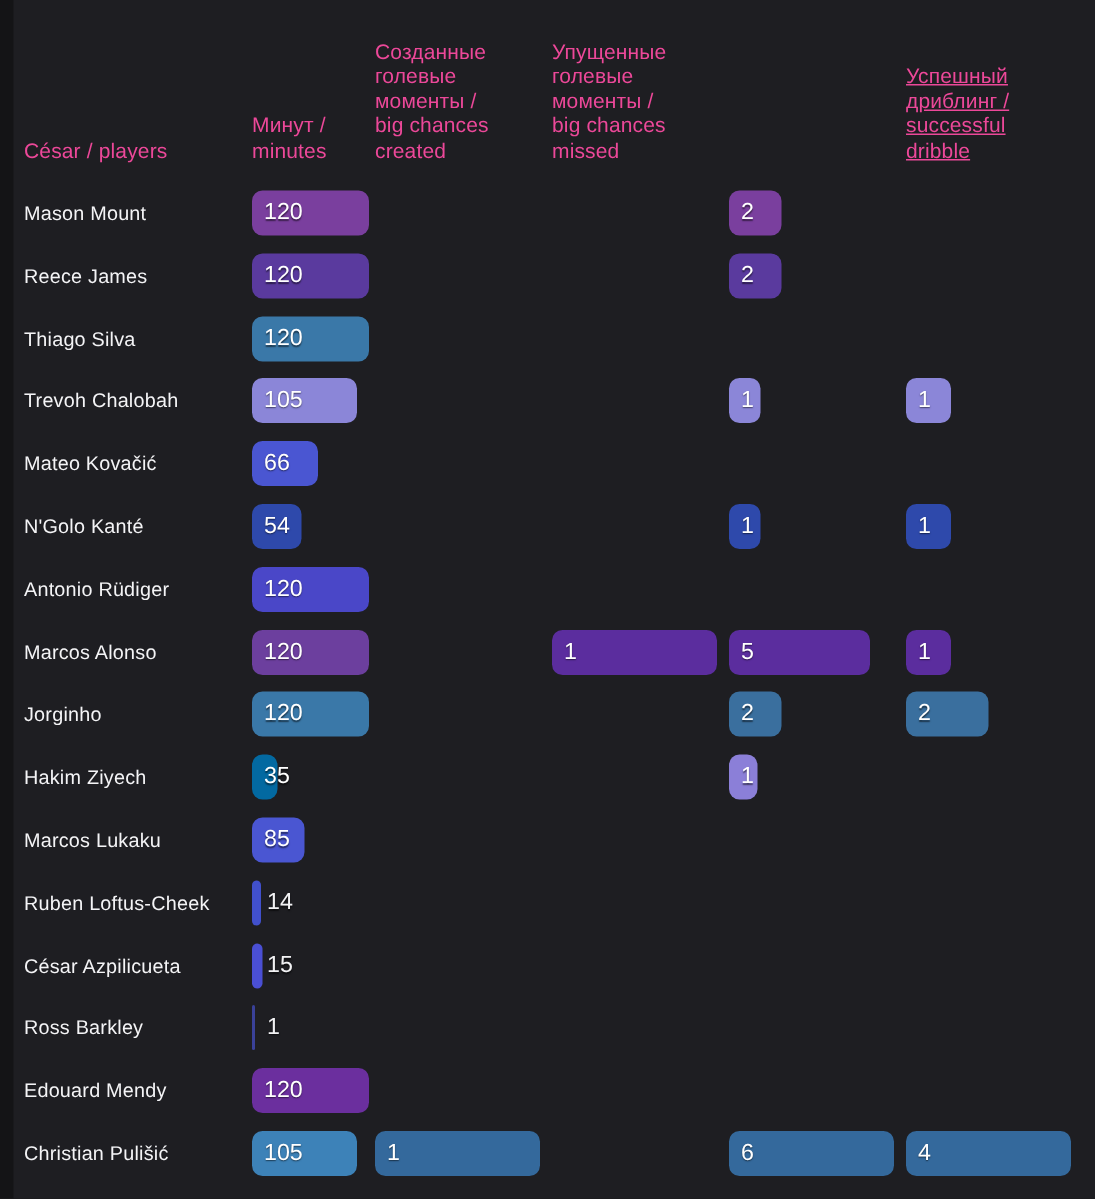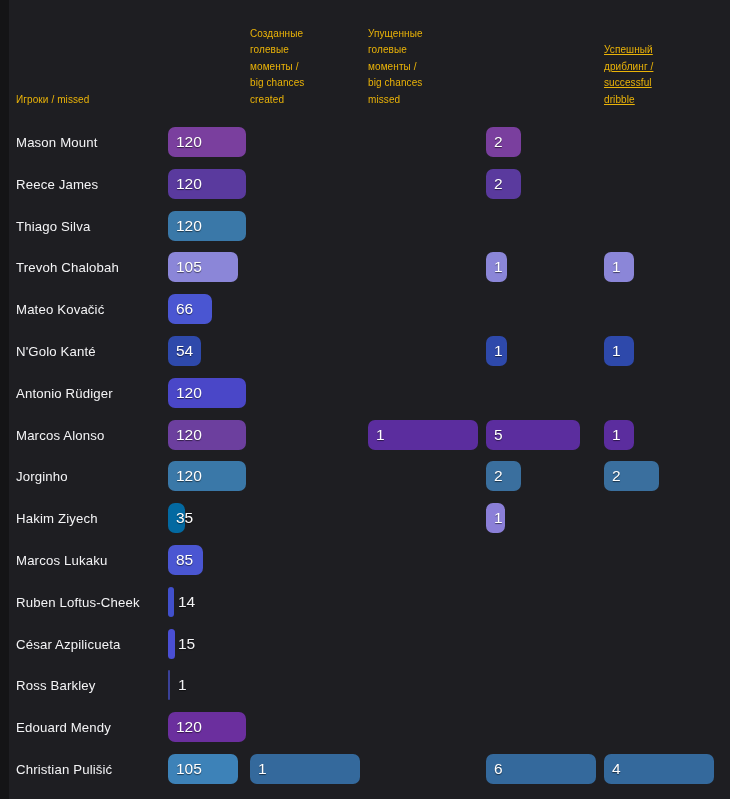--- a/index.html
+++ b/index.html
@@ -34,23 +34,23 @@
   
   .header-row {
     position: absolute;
     left: 0; top: 0;
     width: 730px;
     height: 118px;
   }
   .col-head {
     position: absolute;
     bottom: 10px;
-    font-size: 10px;
+    font-size: 14px;
     line-height: 16.4px;
-    color: #eab308;
+    color: #ec4899;
     font-weight: 400;
     letter-spacing: 0.1px;
     white-space: pre-line;
   }
   .ch-players { left: 16px;  width: 145px; }
   .ch-minutes { left: 168px; width: 72px;  }
   .ch-created { left: 250px; width: 96px;  }
   .ch-missed  { left: 368px; width: 96px;  }
   .ch-total   { left: 486px; width: 96px;  }
   .ch-succ    { left: 604px; width: 96px; text-decoration: underline;  }
@@ -109,21 +109,23 @@
   }
 </style>
 </head>
 <body>
 
 <div id="sheet">
 
   <div class="left-strip"></div>
 
   <div class="header-row">
-    <div class="col-head ch-players">Игроки / missed</div>
+    <div class="col-head ch-players">César / players</div>
+    <div class="col-head ch-minutes">Минут /
+minutes</div>
     <div class="col-head ch-created">Созданные
 голевые
 моменты /
 big chances
 created</div>
     <div class="col-head ch-missed">Упущенные
 голевые
 моменты /
 big chances
 missed</div>

